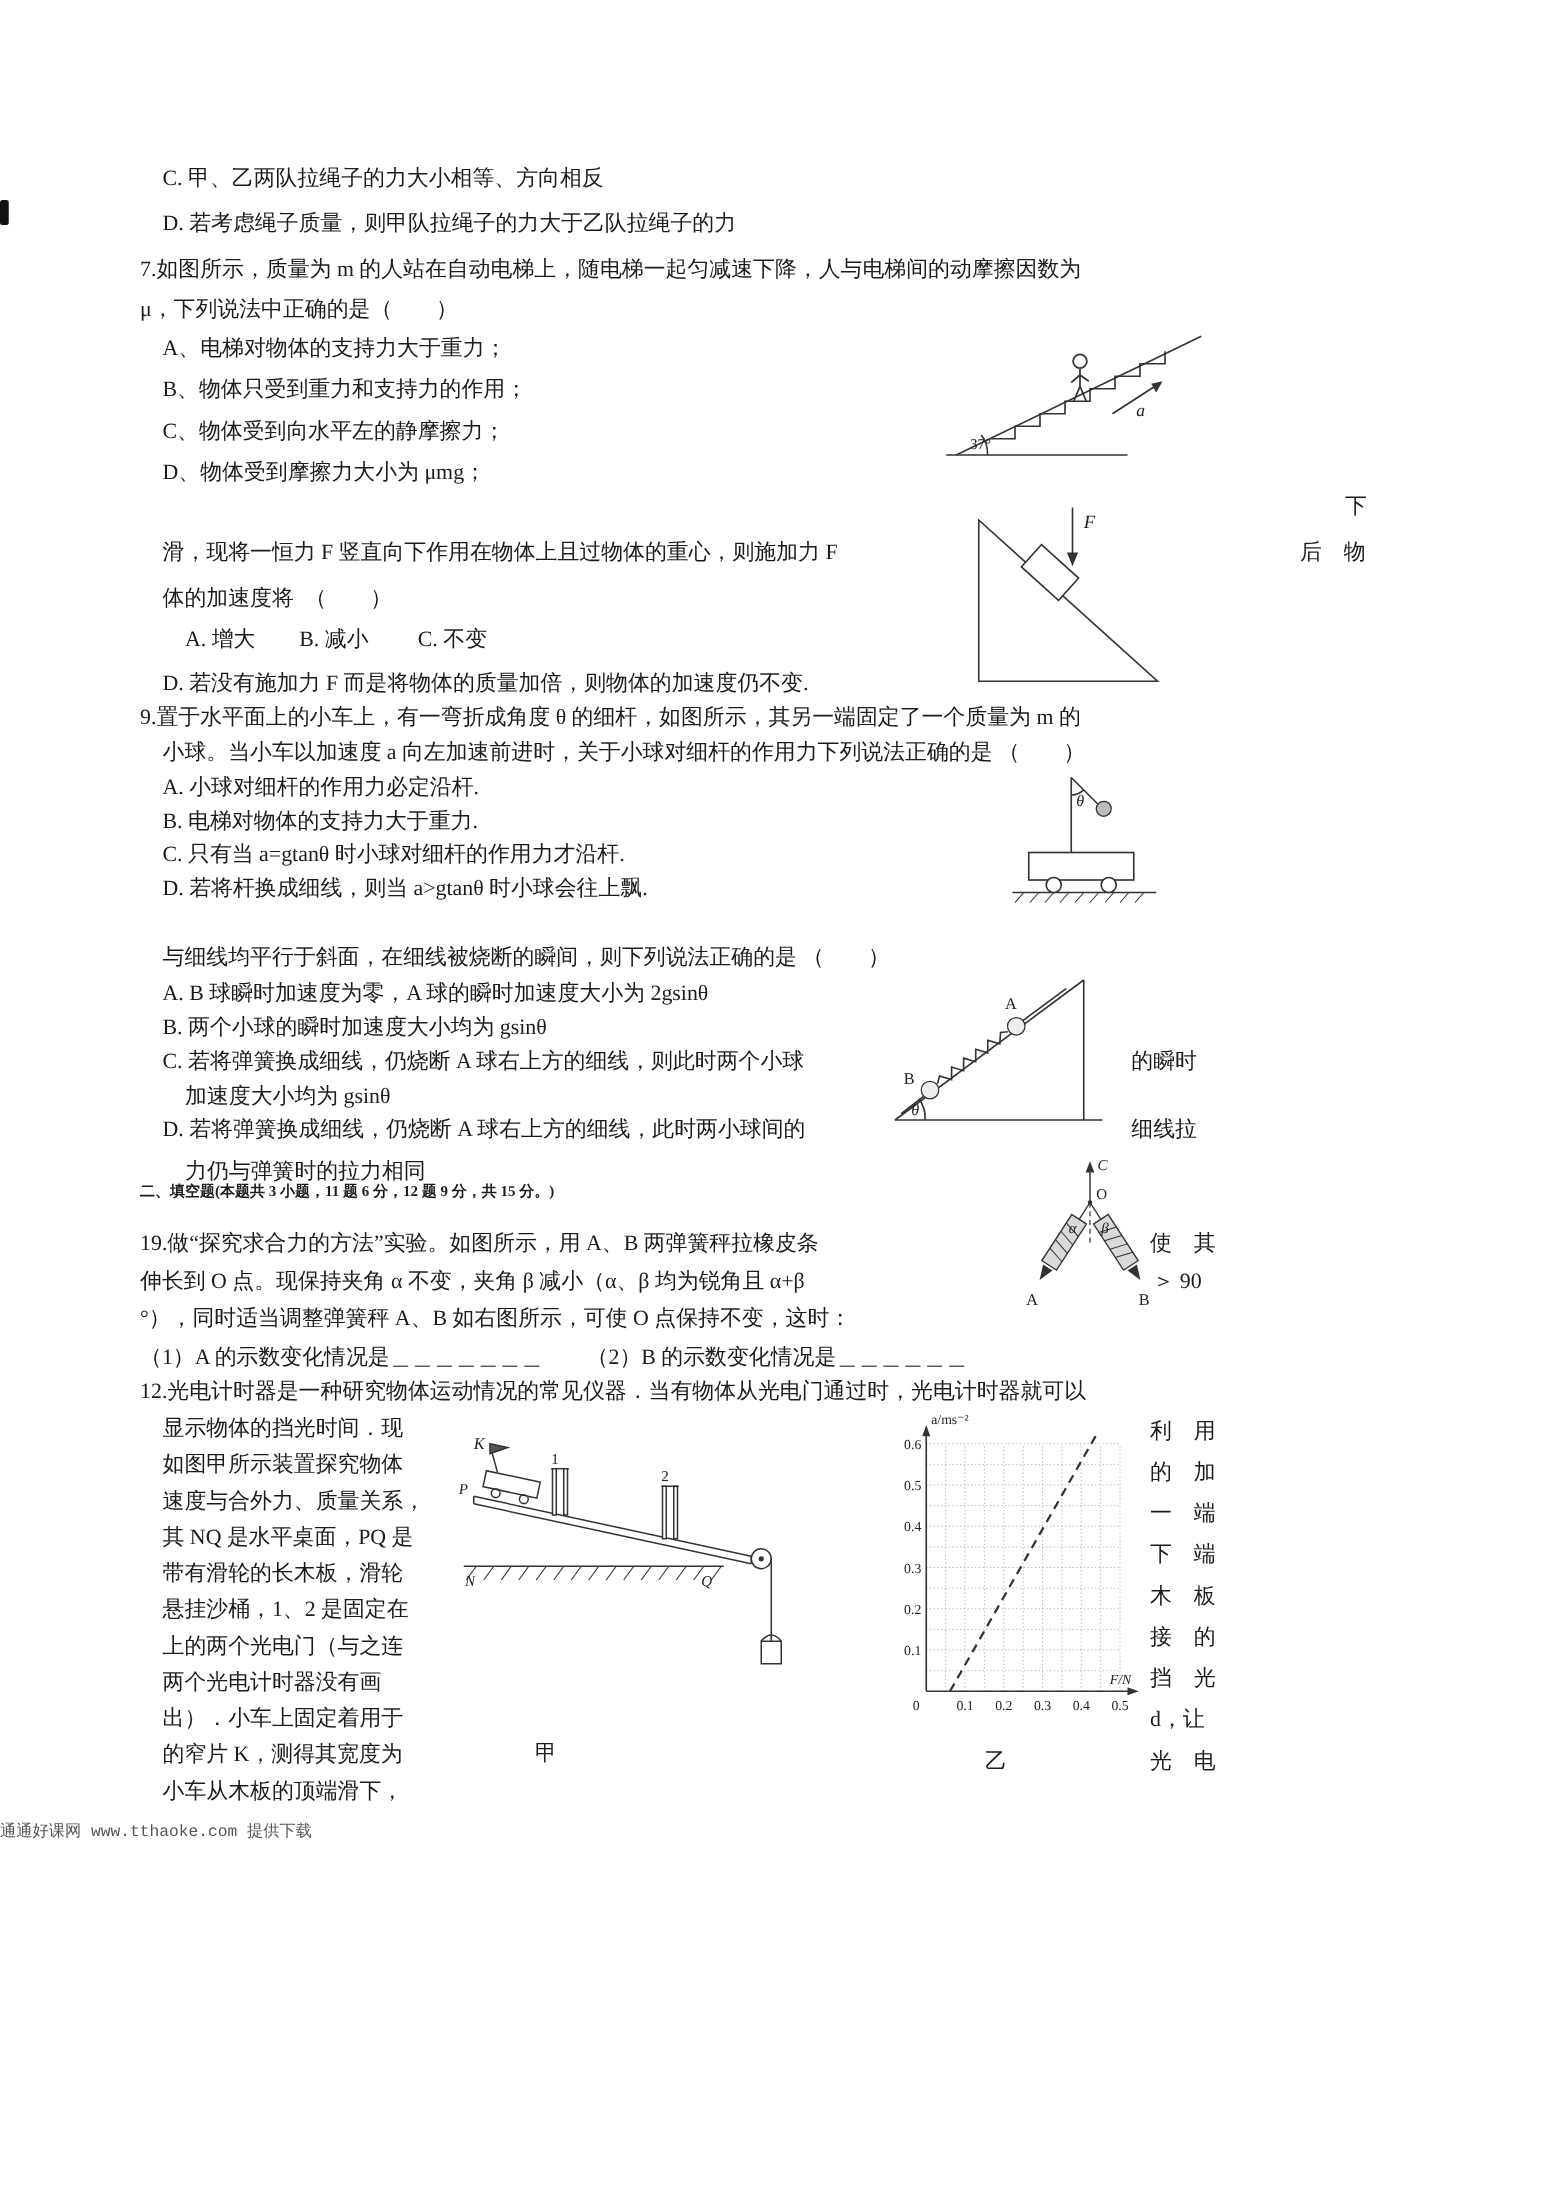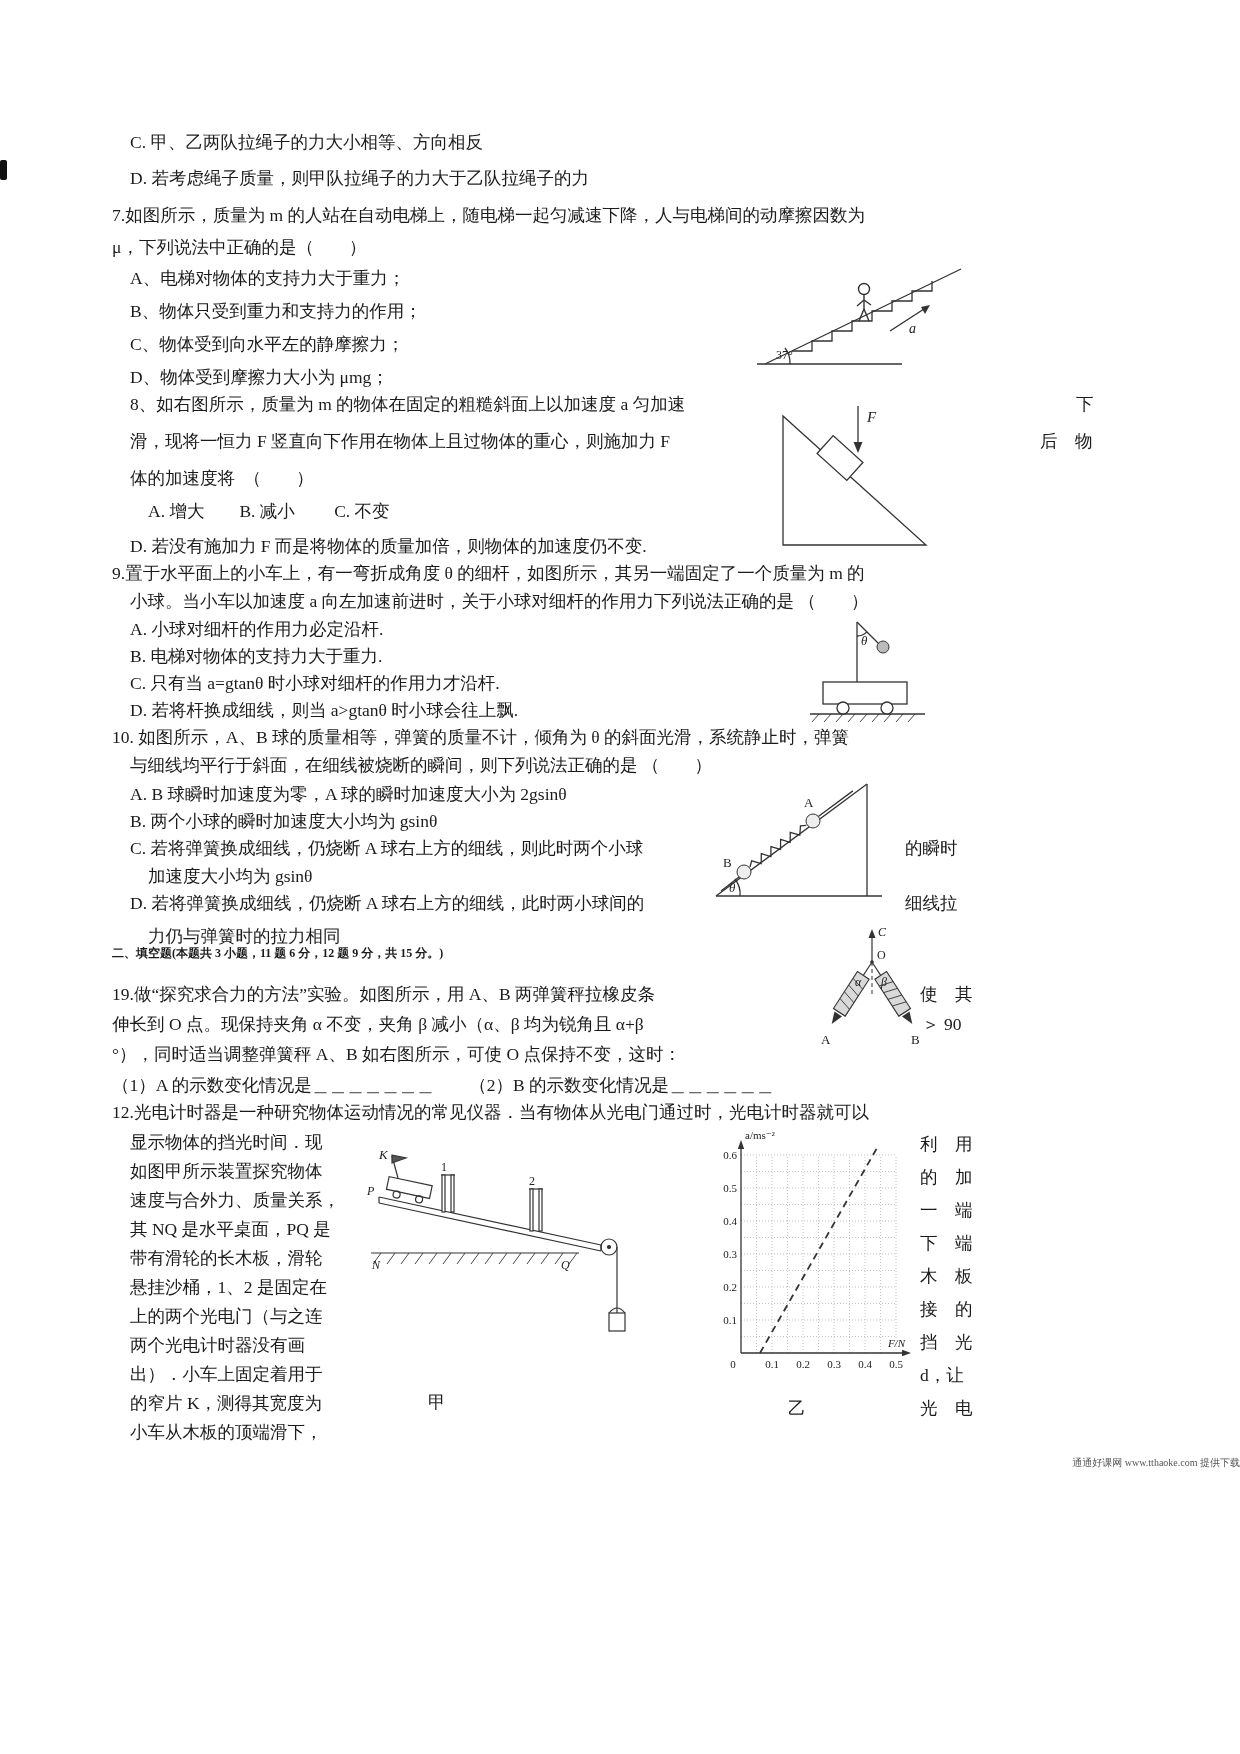--- a/index.html
+++ b/index.html
@@ -4,22 +4,22 @@
 <style>
   *{margin:0;padding:0;box-sizing:border-box}
   html,body{background:#ffffff}
   .page{position:relative;width:1240px;height:1754px;background:#fff;overflow:hidden;
         font-family:"Liberation Serif","DejaVu Serif",serif;color:#1b1b1b}
   .t{position:absolute;white-space:pre;font-size:17.5px;line-height:1.25}
   .hdr{font-weight:bold;font-size:12px}
   .fig{position:absolute}
   svg{display:block;overflow:visible}
   svg text{fill:#222;font-family:"Liberation Serif","DejaVu Serif",serif}
-  .footer{position:absolute;left:0;width:100%;text-align:right;color:#555;font-size:10px;
-          font-family:Liberation Serif, serif}
+  .footer{position:absolute;left:0;width:100%;text-align:left;color:#555;font-size:13px;
+          font-family:Liberation Mono, monospace}
   .artifact{position:absolute;background:#111;border-radius:2px}
 </style>
 </head>
 <body>
 
 <div class="page">
 
   <div class="artifact" style="left:0;top:160px;width:7px;height:20px"></div>
 
   <div class="t" style="left:130px;top:132px">C. 甲、乙两队拉绳子的力大小相等、方向相反</div>
@@ -48,21 +48,20 @@
       <line x1="112" y1="66" x2="117" y2="78"></line>
     </g>
     <g>
       <line x1="138" y1="88" x2="172" y2="66" stroke="#333" stroke-width="1.4"></line>
       <polygon points="178,62 169,64 173,71" fill="#333"></polygon>
     </g>
     <text x="157" y="90" font-size="14" font-style="italic">a</text>
     <text x="24" y="116" font-size="12">37°</text>
   </svg>
 
-  <div class="t" style="left:130px;top:394px">8、如右图所示，质量为 m 的物体在固定的粗糙斜面上以加速度 a 匀加速</div>
   <div class="t" style="left:1076px;top:394px">下</div>
   <div class="t" style="left:130px;top:431px">滑，现将一恒力 F 竖直向下作用在物体上且过物体的重心，则施加力 F</div>
   <div class="t" style="left:1040px;top:431px">后　物</div>
   <div class="t" style="left:130px;top:468px">体的加速度将  （　　）</div>
   <div class="t" style="left:148px;top:501px">A. 增大　　B. 减小　　 C. 不变</div>
   <div class="t" style="left:130px;top:536px">D. 若没有施加力 F 而是将物体的质量加倍，则物体的加速度仍不变.</div>
 
   <svg class="fig" style="left:768px;top:398px" width="165" height="155" viewBox="0 0 165 155">
     <g stroke="#333" stroke-width="1.3" fill="none">
       <polygon points="15,18 15,147 158,147"></polygon>
@@ -98,21 +97,20 @@
       <circle cx="38" cy="110" r="6" fill="#ffffff"></circle>
       <circle cx="82" cy="110" r="6" fill="#ffffff"></circle>
       <line x1="52" y1="84" x2="52" y2="24"></line>
       <line x1="52" y1="24" x2="74" y2="46"></line>
       <path d="M52,38 A14,14 0 0 0 61.9,33.9"></path>
     </g>
     <circle cx="78" cy="49" r="6" fill="#bbbbbb" stroke="#333"></circle>
     <text x="56" y="47" font-size="13" font-style="italic">θ</text>
   </svg>
 
-  <div class="t" style="left:112px;top:727px">10. 如图所示，A、B 球的质量相等，弹簧的质量不计，倾角为 θ 的斜面光滑，系统静止时，弹簧</div>
   <div class="t" style="left:130px;top:755px">与细线均平行于斜面，在细线被烧断的瞬间，则下列说法正确的是 （　　）</div>
   <div class="t" style="left:130px;top:784px">A. B 球瞬时加速度为零，A 球的瞬时加速度大小为 2gsinθ</div>
   <div class="t" style="left:130px;top:811px">B. 两个小球的瞬时加速度大小均为 gsinθ</div>
   <div class="t" style="left:130px;top:838px">C. 若将弹簧换成细线，仍烧断 A 球右上方的细线，则此时两个小球</div>
   <div class="t" style="left:905px;top:838px">的瞬时</div>
   <div class="t" style="left:148px;top:866px">加速度大小均为 gsinθ</div>
   <div class="t" style="left:130px;top:893px">D. 若将弹簧换成细线，仍烧断 A 球右上方的细线，此时两小球间的</div>
   <div class="t" style="left:905px;top:893px">细线拉</div>
   <div class="t" style="left:148px;top:926px">力仍与弹簧时的拉力相同</div>
 

